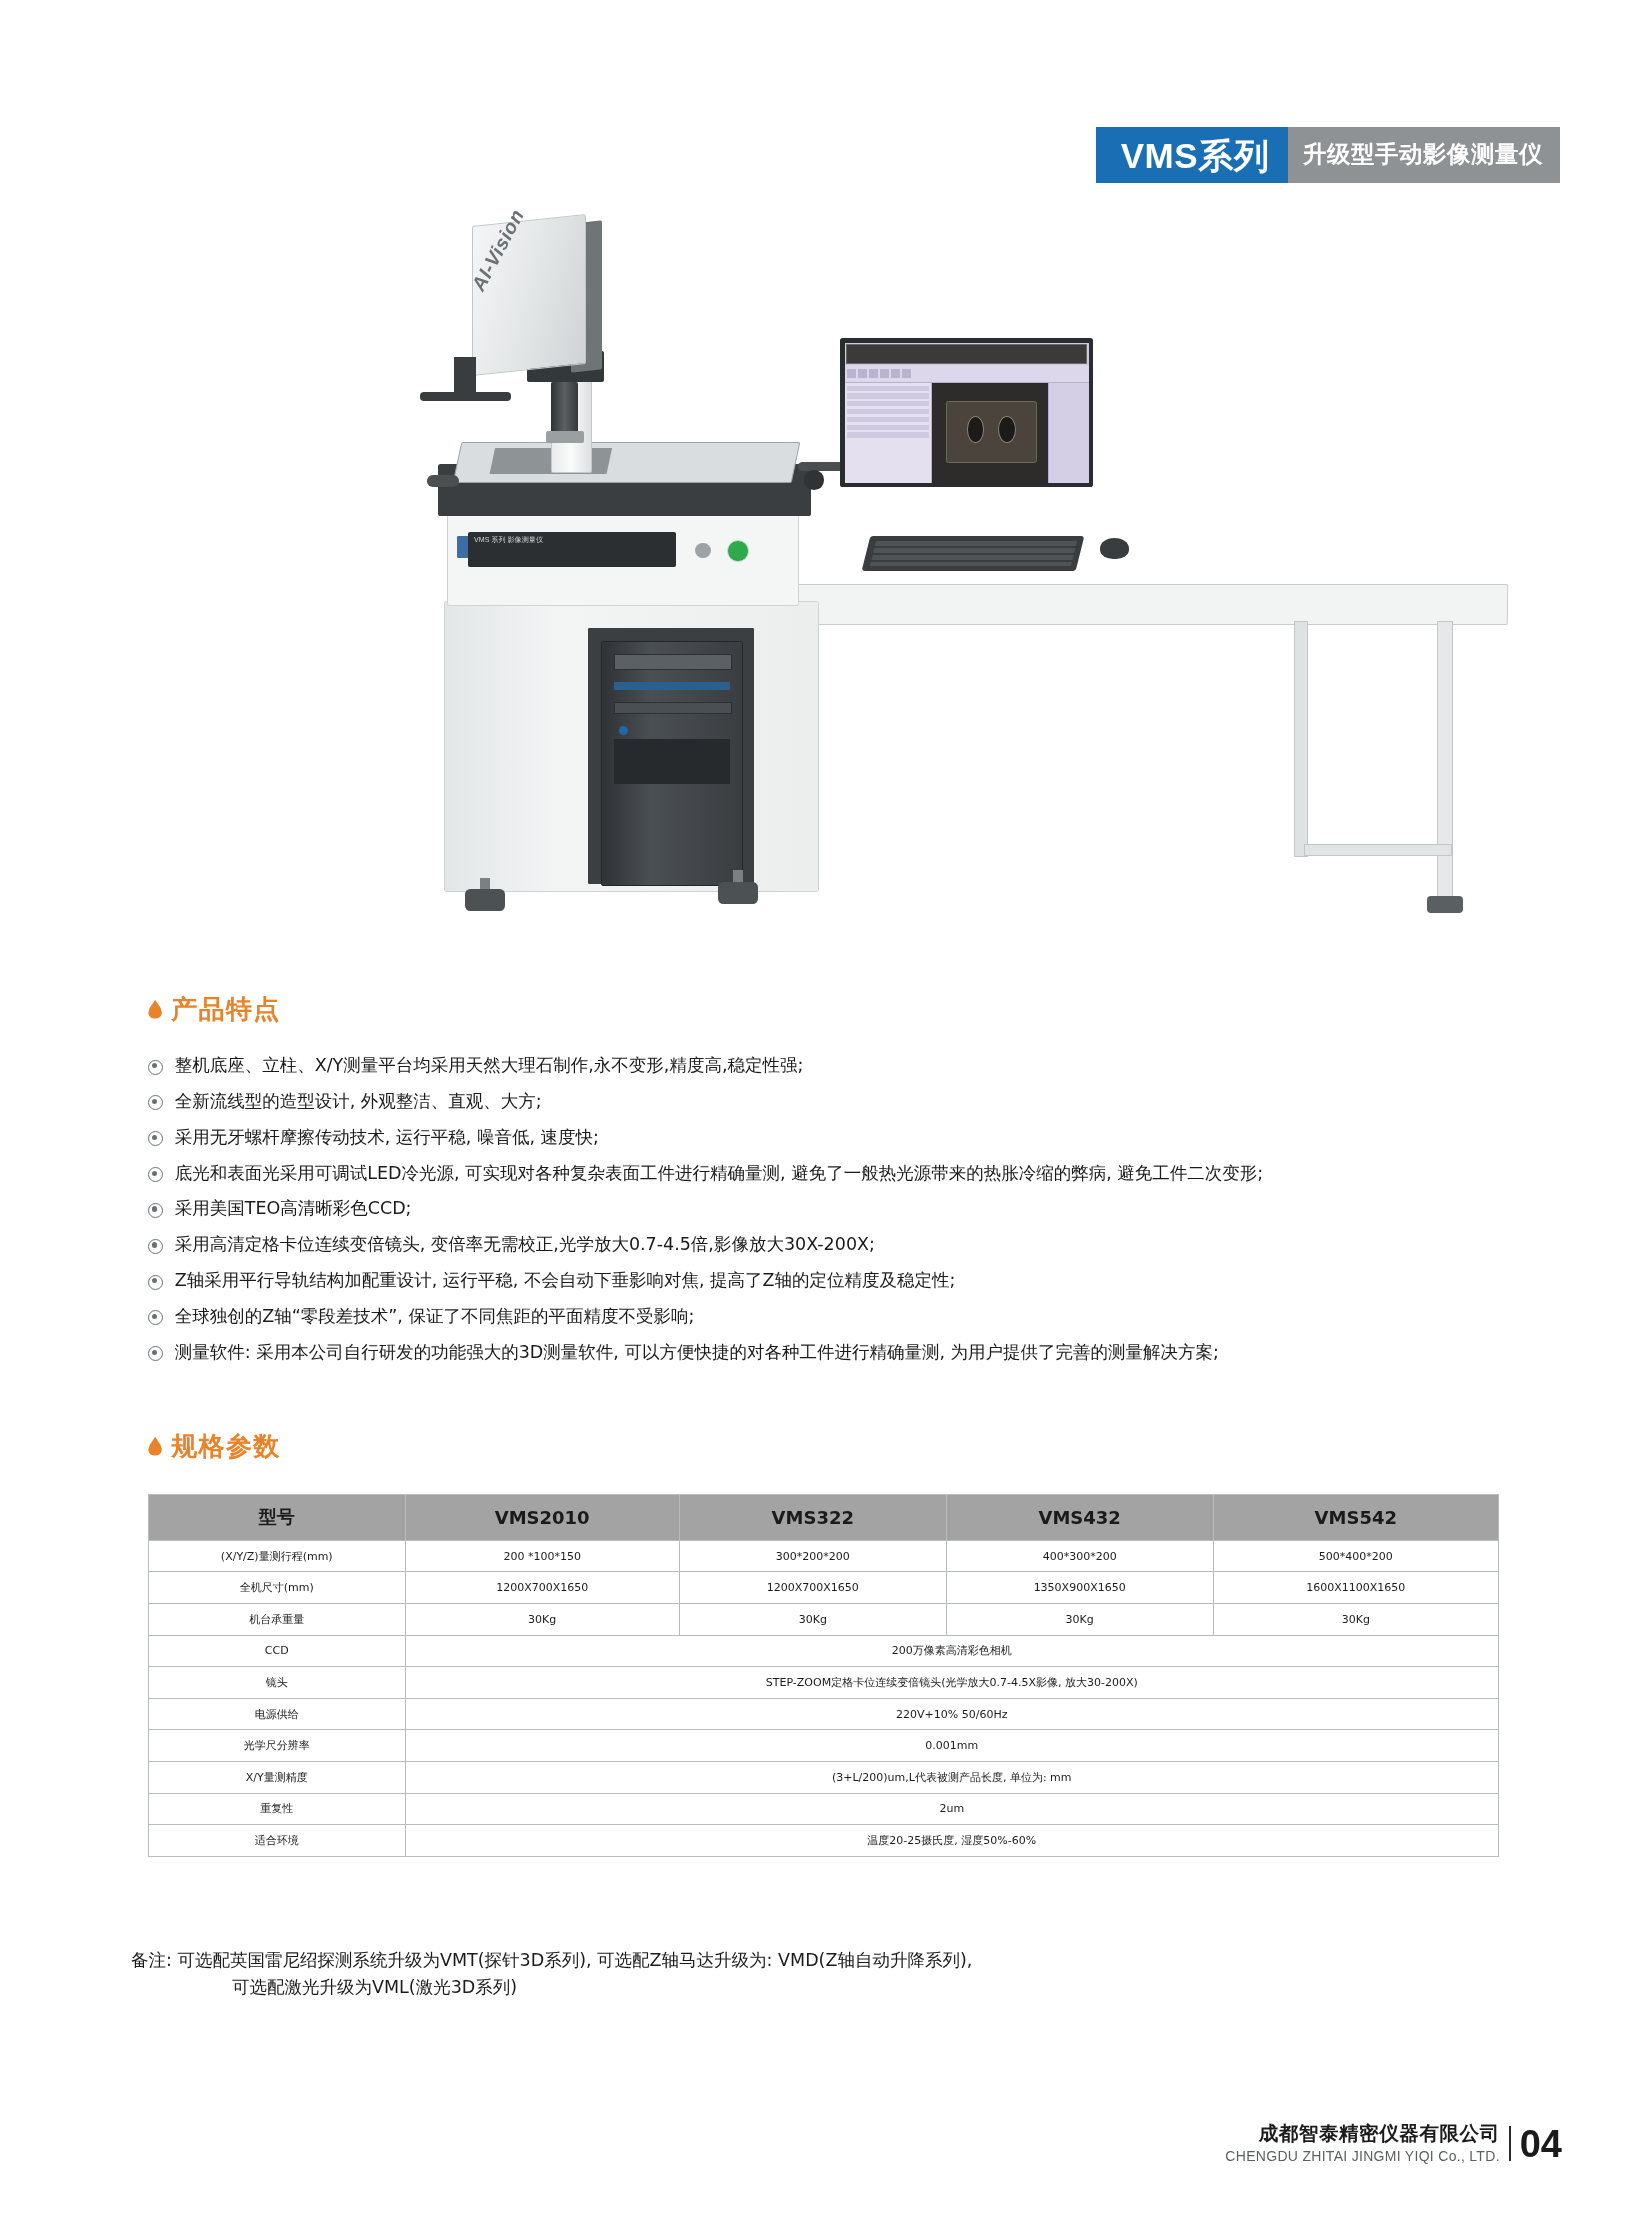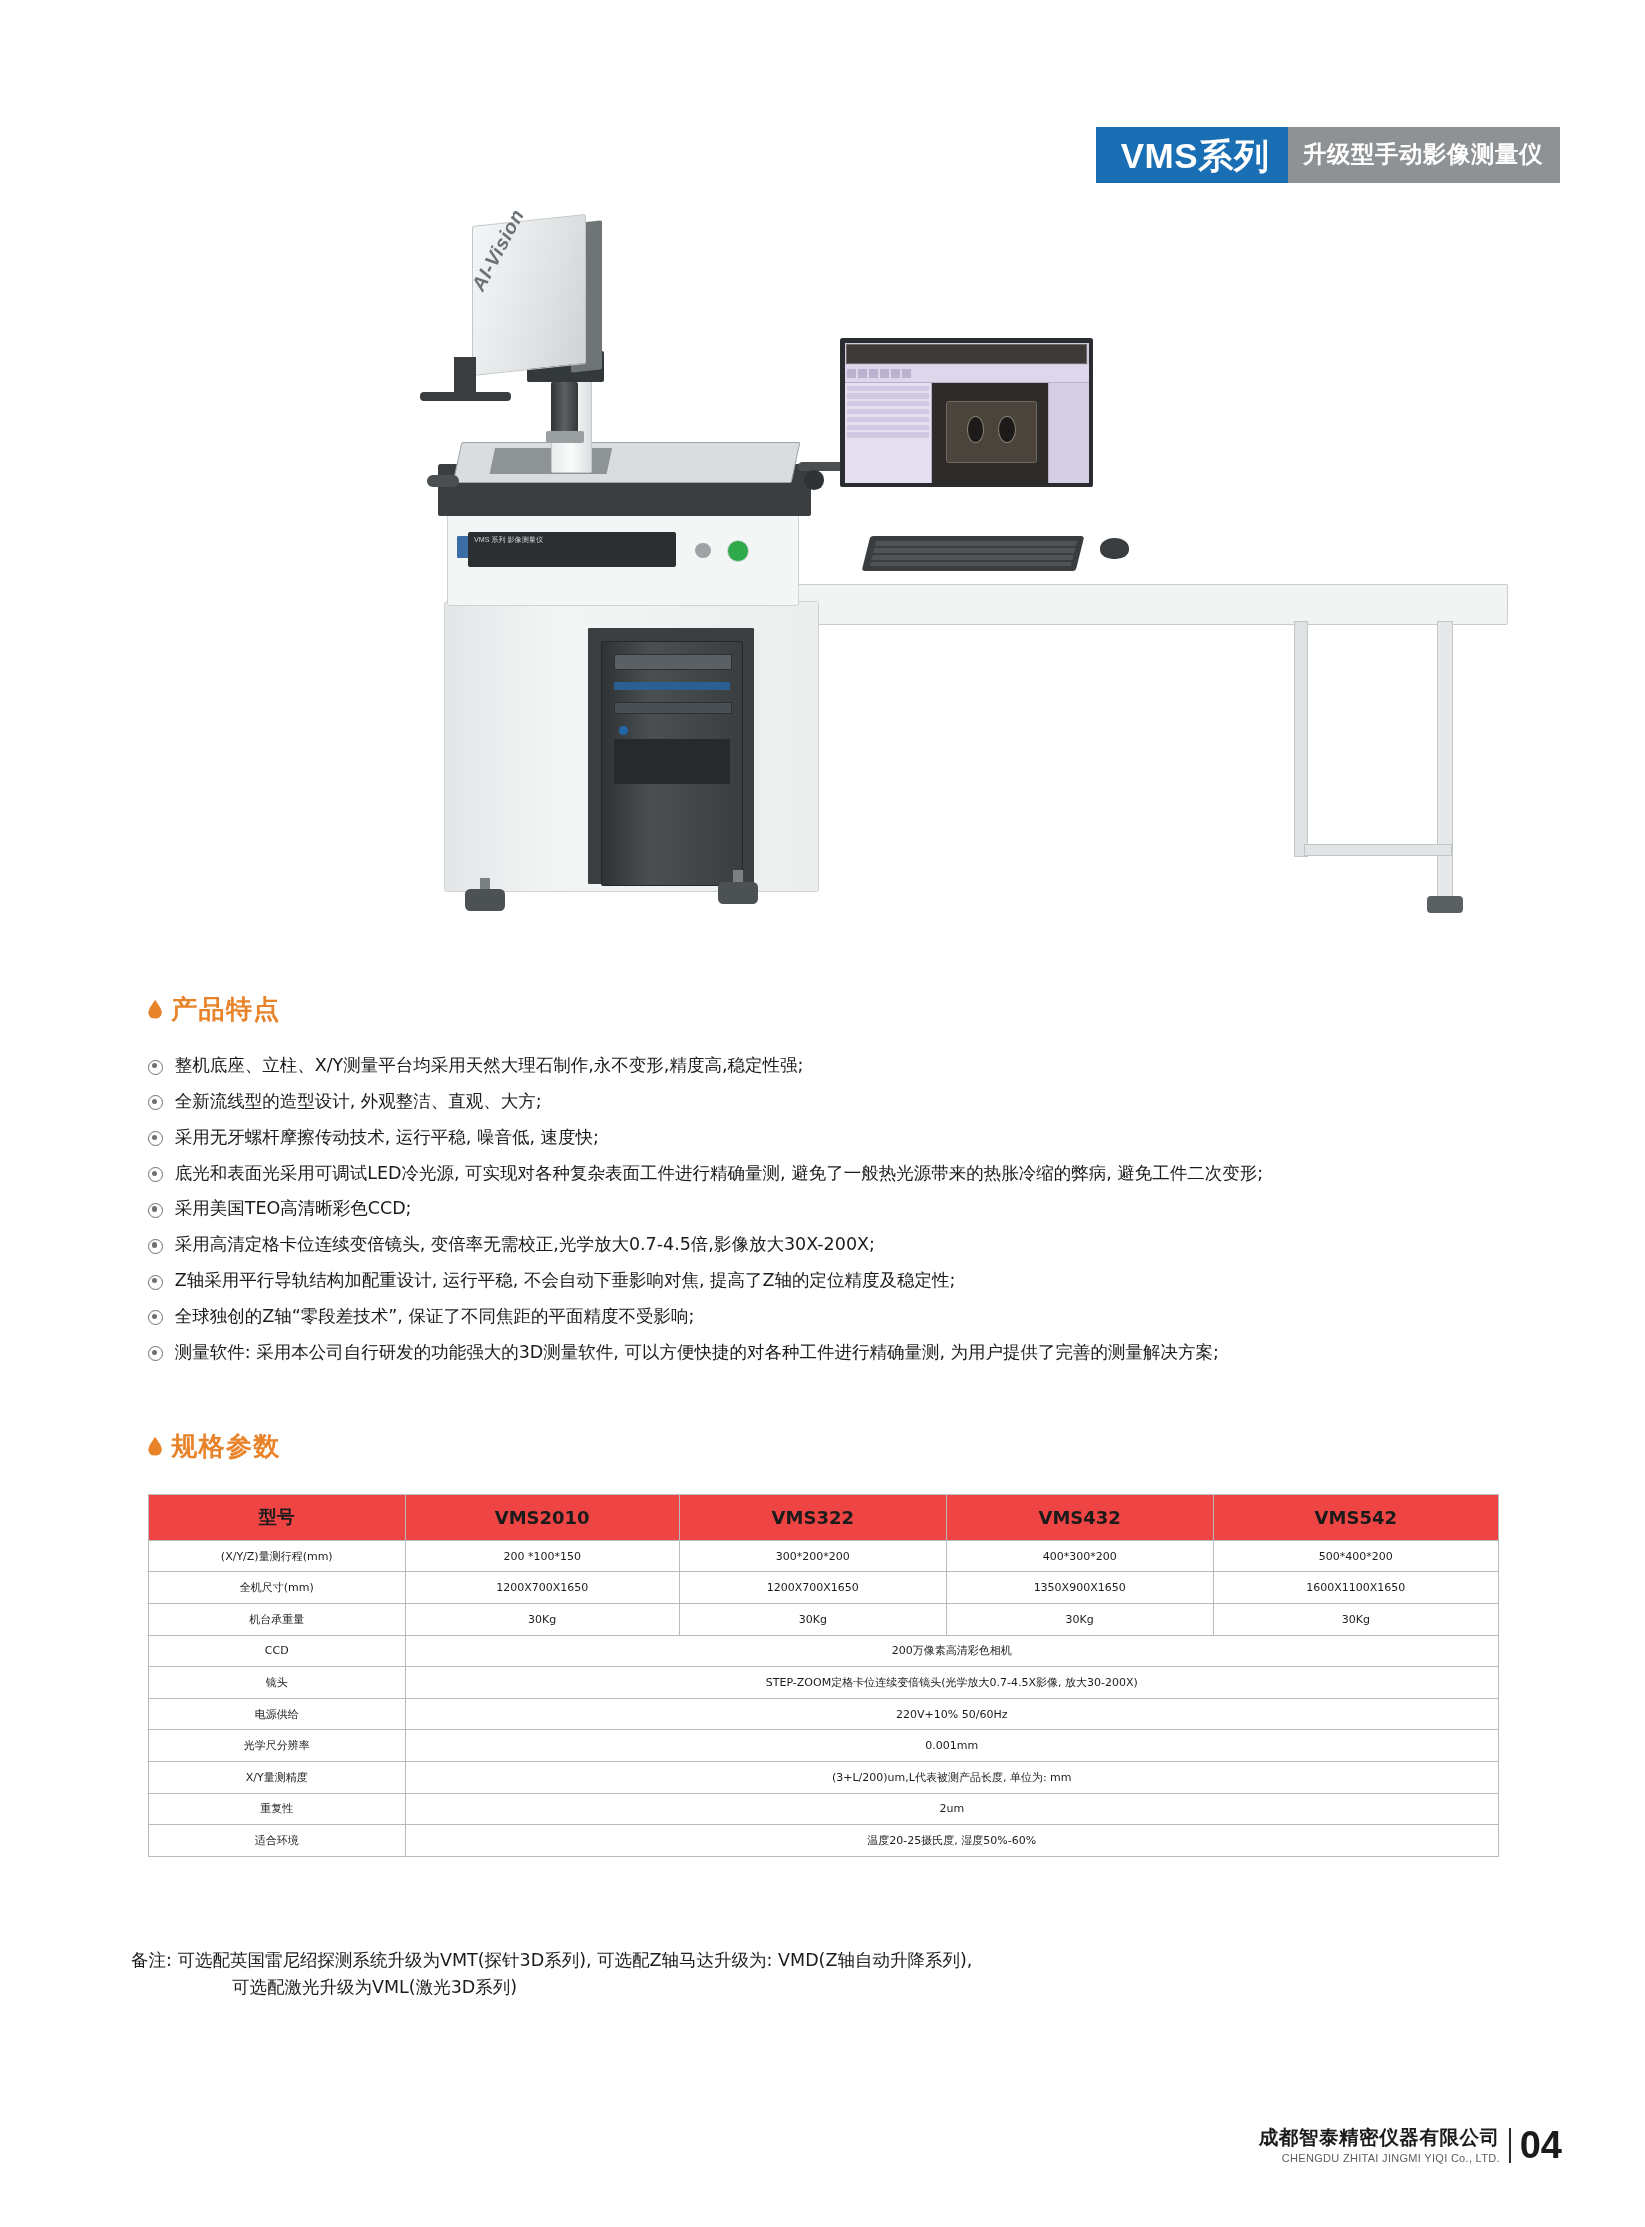--- a/index.html
+++ b/index.html
@@ -584,21 +584,21 @@
   }
   table.spec td, table.spec th {
     border: 0.6px solid #b9bcbe;
     text-align: center;
     font-size: 11px;
     color: #1b1b1b;
     padding: 7.8px 3.9px;
     font-weight: normal;
   }
   table.spec tr.header td {
-    background: #ef4444;
+    background: #a3a3a3;
     font-weight: bold;
     font-size: 18px;
     padding: 10.4px 3.9px;
   }
   table.spec td.label {
     width: 19%;
   }
 
   .note {
     position: absolute;
@@ -629,21 +629,21 @@
     line-height: 1.2;
   }
   .footer-cn {
     font-size: 19.5px;
     font-weight: bold;
     color: #1b1b1b;
     letter-spacing: 0.6px;
     font-family: "DejaVu Sans", "Liberation Sans", sans-serif;
   }
   .footer-en {
-    font-size: 11px;
+    font-size: 14px;
     color: #5b5f62;
     letter-spacing: 0.3px;
     margin-top: 2.6px;
   }
   .footer-divider {
     width: 1.9px;
     height: 35px;
     background: #2b2b2b;
   }
   .footer-page {

